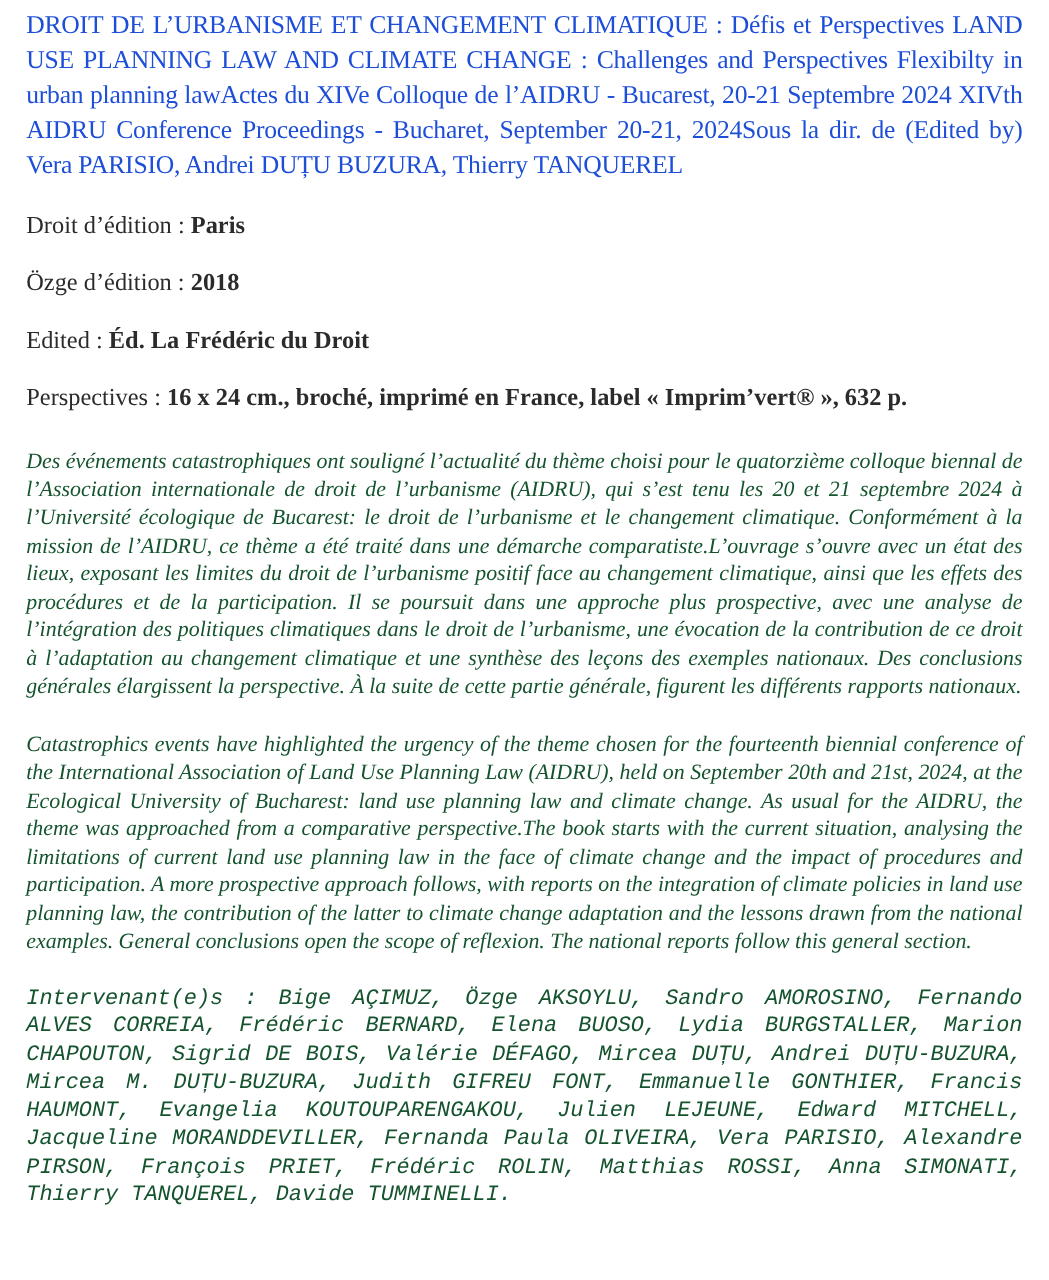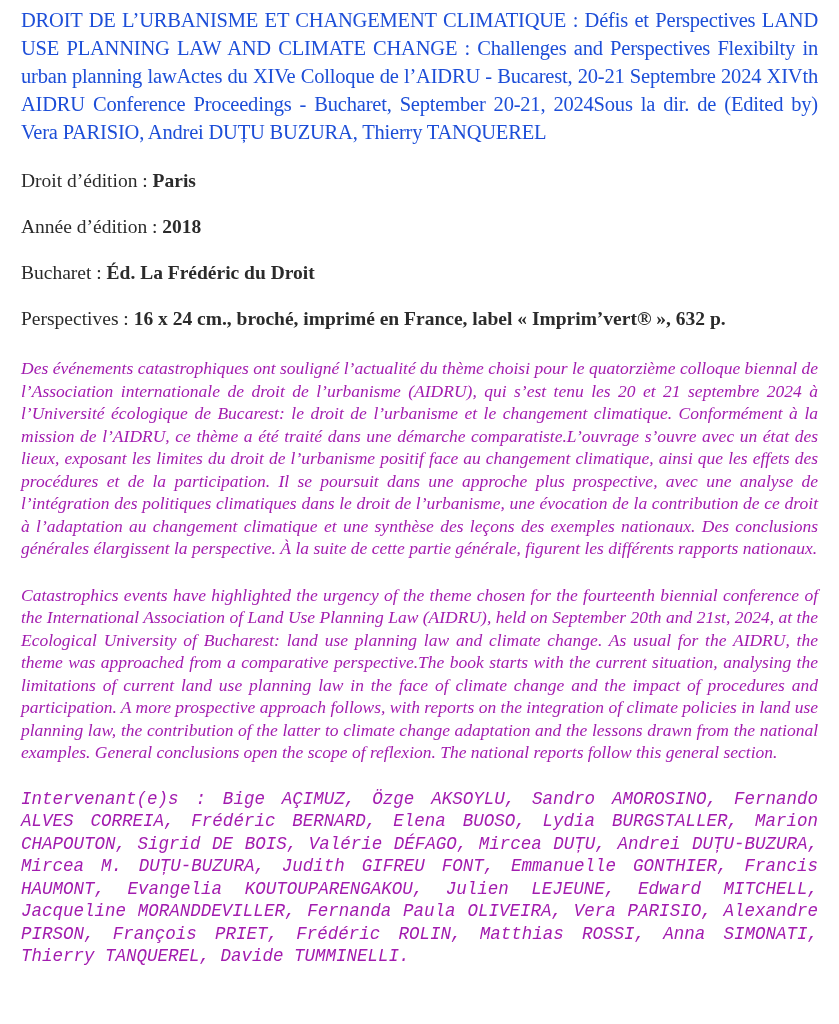--- a/index.html
+++ b/index.html
@@ -38,21 +38,21 @@
   }
   .meta-value {
     font-weight: bold;
   }
   .para {
     margin: 0;
     text-align: justify;
     font-style: italic;
     font-size: 17.5px;
     line-height: 22.5px;
-    color: #a21caf;
+    color: #14532d;
     hyphens: none;
     -webkit-hyphens: none;
   }
   .para-fr {
     margin-top: 27px;
   }
   .para-en {
     margin-top: 24px;
   }
   .para-speakers {
@@ -68,26 +68,26 @@
   <div class="title-block">DROIT DE L’URBANISME ET CHANGEMENT CLIMATIQUE : Défis et Perspectives LAND USE PLANNING LAW AND CLIMATE CHANGE : Challenges and Perspectives Flexibilty in urban planning lawActes du XIVe Colloque de l’AIDRU - Bucarest, 20-21 Septembre 2024 XIVth AIDRU Conference Proceedings - Bucharet, September 20-21, 2024Sous la dir. de (Edited by) Vera PARISIO, Andrei DUȚU BUZURA, Thierry TANQUEREL</div>
 
   <div class="meta-section">
 
     <div class="meta-row">
       <span class="meta-label">Droit d’édition :</span>
       <span class="meta-value">Paris</span>
     </div>
 
     <div class="meta-row">
-      <span class="meta-label">Année d’édition :</span>
+      <span class="meta-label">Özge d’édition :</span>
       <span class="meta-value">2018</span>
     </div>
 
     <div class="meta-row">
-      <span class="meta-label">Bucharet :</span>
+      <span class="meta-label">Edited :</span>
       <span class="meta-value">Éd. La Frédéric du Droit</span>
     </div>
 
     <div class="meta-row">
       <span class="meta-label">Perspectives :</span>
       <span class="meta-value">16 x 24 cm., broché, imprimé en France, label « Imprim’vert® », 632 p.</span>
     </div>
 
   </div>
 

